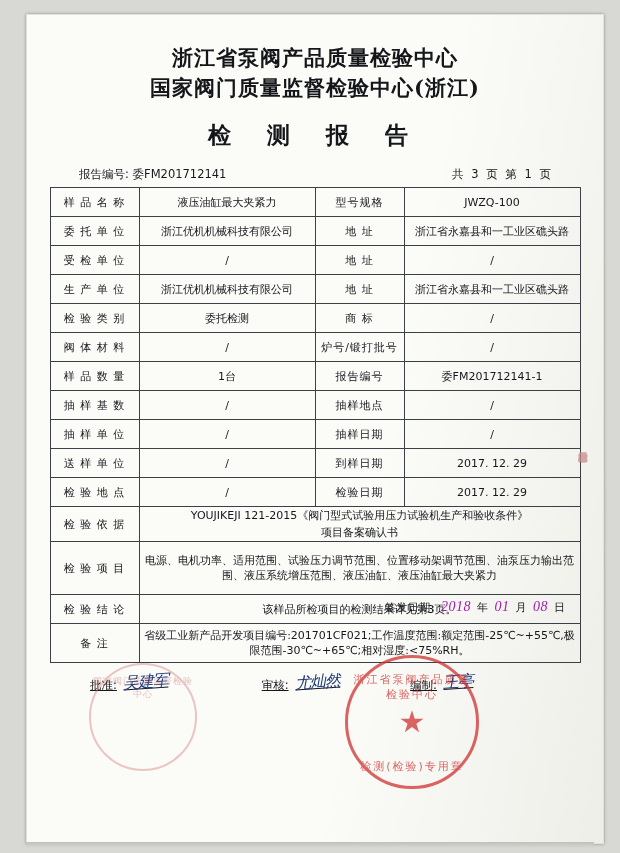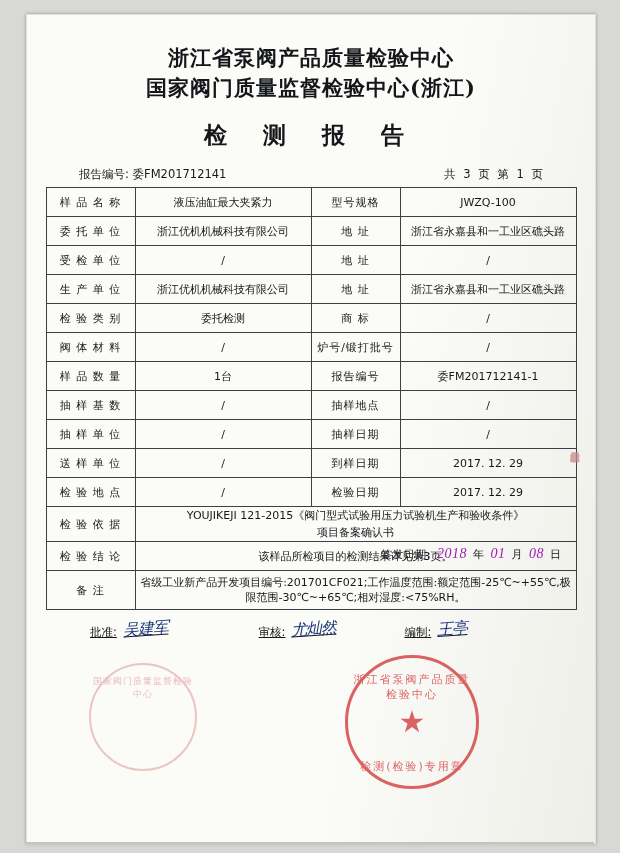--- a/index.html
+++ b/index.html
@@ -19,20 +19,21 @@
   }
   .sheet {
     position: absolute;
     left: 26px;
     top: 14px;
     width: 568px;
     height: 828px;
     background: #fbfbf8;
     box-shadow: 0 0 3px rgba(0,0,0,0.35);
     border: 1px solid #e2e2dd;
+    padding-left: 8px;
   }
   
   .sheet:before {
     content: "";
     position: absolute;
     inset: 0;
     background: linear-gradient(100deg, rgba(255,255,255,0.0) 60%, rgba(215,215,205,0.35) 100%);
     pointer-events: none;
   }
   .content {
@@ -330,20 +331,24 @@
             <td>/</td>
             <td class="lbl">检验日期</td>
             <td>2017. 12. 29</td>
           </tr>
           <tr>
             <td class="lbl tall">检 验 依 据</td>
             <td class="tall" colspan="3" style="text-align:center; white-space:pre-line; line-height:17px;">YOUJIKEJI 121-2015《阀门型式试验用压力试验机生产和验收条件》
 项目备案确认书</td>
           </tr>
           <tr>
+            <td class="lbl" style="height:52px;">检 验 项 目</td>
+            <td class="multi" colspan="3" style="height:52px;">电源、电机功率、适用范围、试验压力调节范围、位置移动架调节范围、油泵压力输出范围、液压系统增压范围、液压油缸、液压油缸最大夹紧力</td>
+          </tr>
+          <tr>
             <td class="lbl">检 验 结 论</td>
             <td class="concl" colspan="3">
               <span>该样品所检项目的检测结果详见第3页。</span>
               <span class="sign-row">
                 <span>签发日期:</span>
                 <span class="sign-date">2018</span>
                 <span>年</span>
                 <span class="sign-date">01</span>
                 <span>月</span>
                 <span class="sign-date">08</span>

